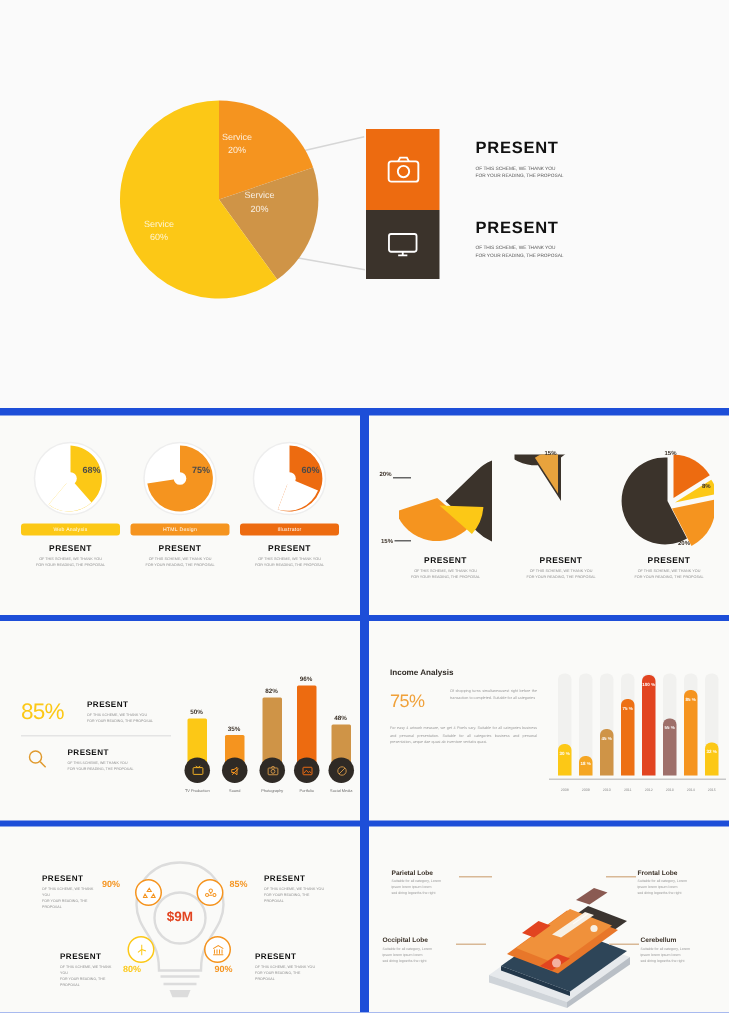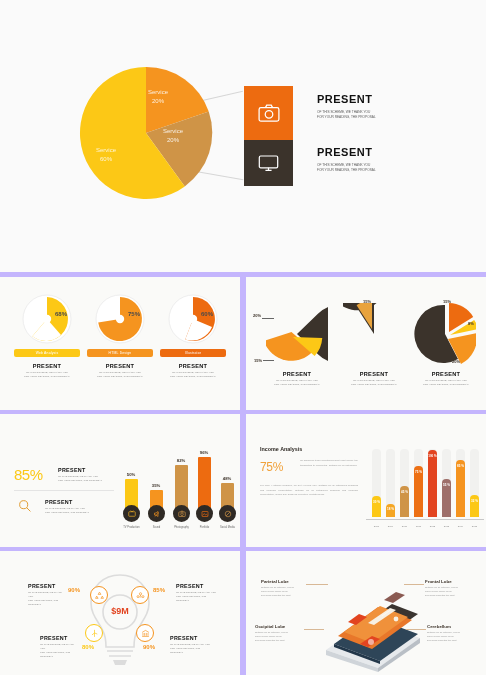--- a/index.html
+++ b/index.html
@@ -1,17 +1,17 @@
 <!DOCTYPE html>
 <html><head>
 <meta charset="utf-8">
 <style>
   * { box-sizing: border-box; margin:0; padding:0; }
   html,body { width:486px; height:675px; background:#ffffff; font-family:"Liberation Sans", sans-serif; }
-  #root { position:relative; width:486px; height:675px; overflow:hidden; background:#c4b5fd; }
+  #root { position:relative; width:486px; height:675px; overflow:hidden; background:#1d4ed8; }
 
   .slide { position:absolute; background:#fafaf8; overflow:hidden; }
   .s-top   { left:0;   top:0;   width:486px; height:272px; background:#fafafa; }
   .s-r2l   { left:0;   top:277px; width:240px; height:133px; }
   .s-r2r   { left:246px; top:277px; width:240px; height:133px; }
   .s-r3l   { left:0;   top:414px; width:240px; height:133px; }
   .s-r3r   { left:246px; top:414px; width:240px; height:133px; }
   .s-r4l   { left:0;   top:551px; width:240px; height:124px; }
   .s-r4r   { left:246px; top:551px; width:240px; height:124px; }
 

